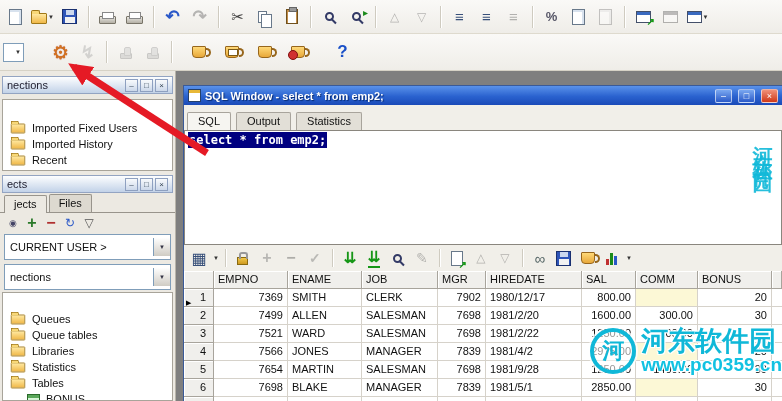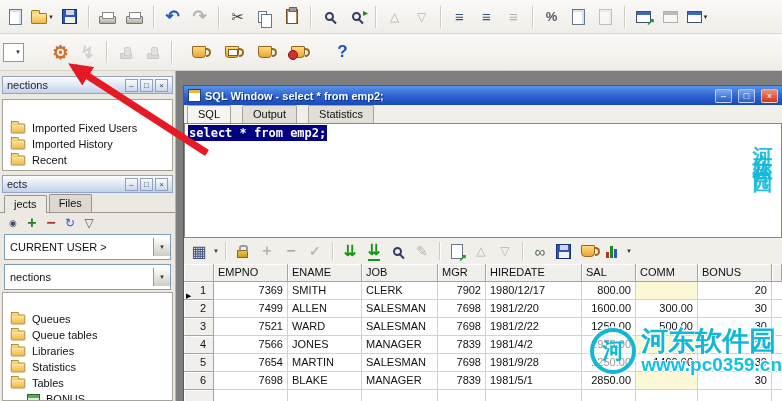--- a/index.html
+++ b/index.html
@@ -106,21 +106,21 @@
   .mdi{ flex:1; position:relative; background:#7f7f7f; }
   .sqlwin{ position:absolute; left:7px; top:14px; right:0; bottom:0; background:#f1efe9;
            border-left:1px solid #3a5a98; border-top:1px solid #3a5a98; display:flex; flex-direction:column; }
   .twbar{ height:19px; display:flex; align-items:center; gap:4px; padding:0 4px;
           background:linear-gradient(180deg,#5a92ea 0%,#2a62cf 55%,#1a4ab8 100%); }
   .twbar .wicon{ width:13px; height:13px; background:#fff; border:1px solid #24406a; box-shadow:inset 0 3px 0 #e8b838; flex:0 0 auto; }
   .twbar .wtitle{ flex:1; color:#fff; font-weight:bold; text-shadow:1px 1px 1px #062a72; white-space:nowrap; overflow:hidden; }
   .wbtn{ width:17px; height:14px; border:1px solid rgba(255,255,255,.6); border-radius:2px; margin-left:2px;
          background:linear-gradient(#7aa8f0,#2a5ac8); color:#fff; font-size:9px; display:flex; align-items:center; justify-content:center; }
   .wbtn.close{ background:linear-gradient(#f09078,#cf3818); }
-  .dtabs{ height:18px; display:flex; align-items:flex-end; gap:11px; padding:1px 3px 0; background:#f1efe9; }
+  .dtabs{ height:25px; display:flex; align-items:flex-end; gap:5px; padding:1px 3px 0; background:#f1efe9; }
   .dtab{ padding:2px 10px 3px; border:1px solid #a8a49c; border-bottom:none; border-radius:2px 2px 0 0; background:#e2dfd7; }
   .dtab.active{ background:#f6f5f1; font-weight:normal; }
   .editor{ height:115px; background:#fff; border:1px solid #8a867e; padding:2px 3px;
            font-family:"DejaVu Sans Mono", monospace; font-size:12px; }
   .editor .sel{ background:#000080; color:#fff; font-weight:bold; padding:1px 1px; }
   .gtb{ height:26px; display:flex; align-items:center; gap:2px; padding:0 4px; background:#f1efe9; }
   .gtb .tbi{ width:22px; height:22px; }
   .gtb .vsep{ height:18px; }
 
   

